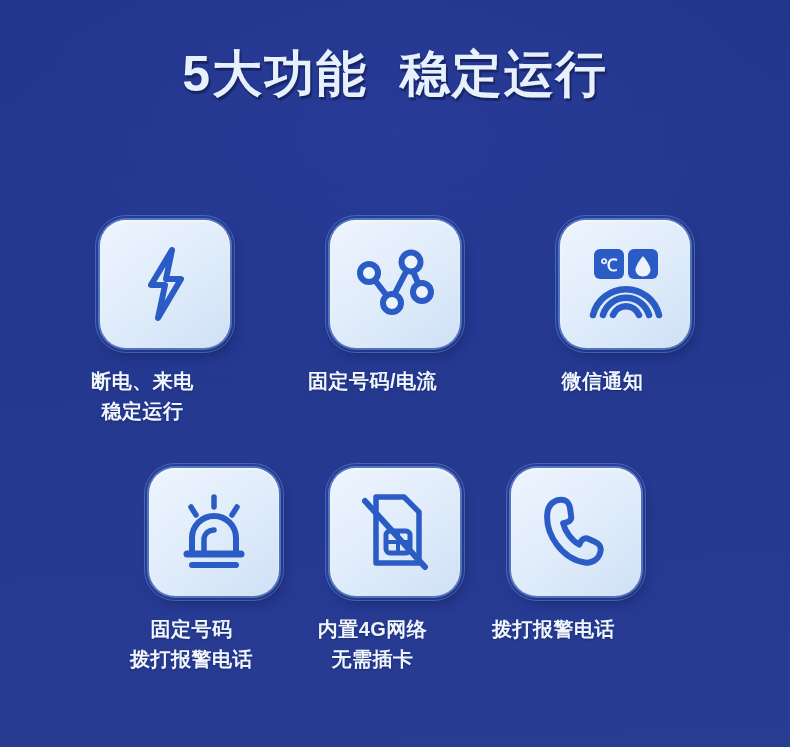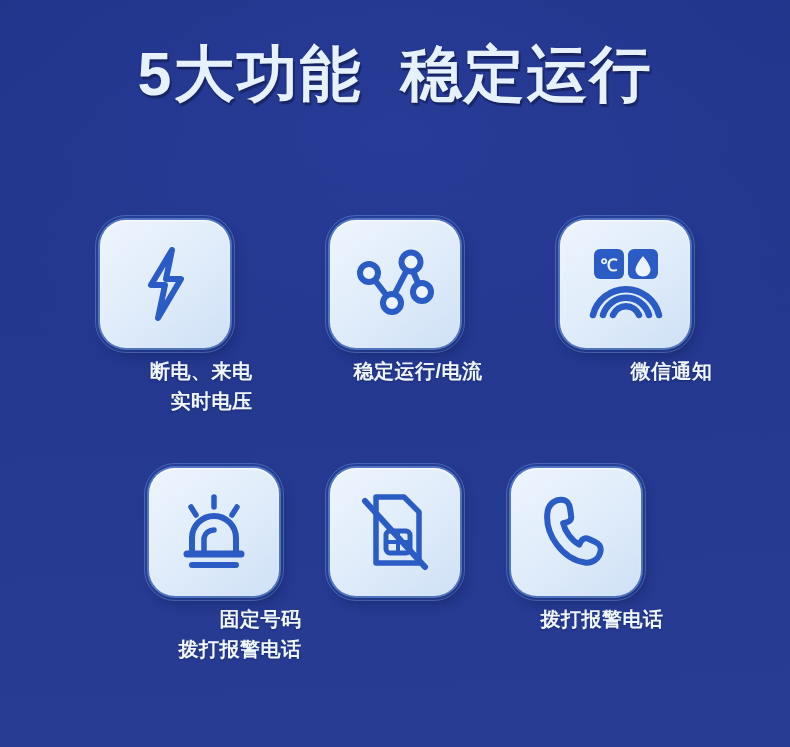--- a/index.html
+++ b/index.html
@@ -27,21 +27,21 @@
   
   #title-block {
     position: absolute;
     left: 0;
     top: 44px;
     width: 790px;
     text-align: center;
   }
   #title-text {
     display: inline-block;
-    font-size: 61px;
+    font-size: 50px;
     line-height: 60px;
     font-weight: bold;
     letter-spacing: 2px;
     color: #E6F1FD;
     text-shadow: 2px 3px 0 rgba(18,28,82,0.55), 0 1px 2px rgba(12,20,66,0.7);
     white-space: pre;
   }
 
   
   .row {
@@ -93,22 +93,22 @@
     left: 0; top: 0;
     width: 130px;
     height: 128px;
     display: flex;
     align-items: center;
     justify-content: center;
   }
 
   
   .label {
-    margin-top: 8px;
-    text-align: right;
+    margin-top: 18px;
+    text-align: center;
     color: #F0F6FE;
     font-size: 20px;
     line-height: 30px;
     font-weight: bold;
     letter-spacing: 0.5px;
     text-shadow: 0 1px 2px rgba(12,22,72,0.45);
     white-space: nowrap;
   }
   .label .line2 { display: block; }
 
@@ -132,42 +132,42 @@
     <div class="feature">
       <div class="card">
         <div class="card-inner">
           <svg class="icon-svg" width="64" height="78" viewBox="0 0 64 78">
             <path d="M39 5 L18 40 L32 40 L25 73 L48 34 L33 34 Z" fill="none" stroke="#2B5BC4" stroke-width="6" stroke-linejoin="round" stroke-linecap="round"></path>
           </svg>
         </div>
       </div>
       <div class="label">
         <span>断电、来电</span>
-        <span class="line2">实时电压</span>
+        <span class="line2">稳定运行</span>
       </div>
     </div>
 
     <div class="feature">
       <div class="card">
         <div class="card-inner">
           <svg class="icon-svg" width="78" height="72" viewBox="0 0 78 72">
             <g stroke="#2B5BC4" stroke-width="6" fill="none" stroke-linecap="round">
               <line x1="14" y1="26" x2="35" y2="53"></line>
               <line x1="35" y1="53" x2="54" y2="16"></line>
               <line x1="54" y1="16" x2="65" y2="42"></line>
             </g>
             <circle cx="13" cy="25" r="9" fill="#EDF4FE" stroke="#2B5BC4" stroke-width="6"></circle>
             <circle cx="36" cy="55" r="9" fill="#EDF4FE" stroke="#2B5BC4" stroke-width="6"></circle>
             <circle cx="55" cy="14" r="9.5" fill="#EDF4FE" stroke="#2B5BC4" stroke-width="6"></circle>
             <circle cx="66" cy="44" r="9" fill="#EDF4FE" stroke="#2B5BC4" stroke-width="6"></circle>
           </svg>
         </div>
       </div>
       <div class="label">
-        <span>稳定运行/电流</span>
+        <span>固定号码/电流</span>
       </div>
     </div>
 
     <div class="feature">
       <div class="card">
         <div class="card-inner">
           <svg class="icon-svg" width="86" height="74" viewBox="0 0 86 74">
 
             <rect x="12" y="2" width="30" height="30" rx="6" fill="#2B5BC4"></rect>
             <text x="27" y="24" font-family="'Liberation Sans', sans-serif" font-size="17" font-weight="bold" fill="#EAF3FE" text-anchor="middle">℃</text>
@@ -221,20 +221,24 @@
           <svg class="icon-svg" width="76" height="82" viewBox="0 0 76 82">
             <path d="M19 6 L47 6 L62 21 L62 72 L19 72 Z" fill="none" stroke="#2B5BC4" stroke-width="5.5" stroke-linejoin="round"></path>
             <rect x="29" y="40" width="24" height="22" rx="4" fill="none" stroke="#2B5BC4" stroke-width="5"></rect>
             <g stroke="#2B5BC4" stroke-width="4">
               <line x1="29" y1="51" x2="53" y2="51"></line>
               <line x1="41" y1="40" x2="41" y2="62"></line>
             </g>
             <line x1="8" y1="10" x2="68" y2="76" stroke="#2B5BC4" stroke-width="6" stroke-linecap="round"></line>
           </svg>
         </div>
+      </div>
+      <div class="label">
+        <span>内置4G网络</span>
+        <span class="line2">无需插卡</span>
       </div>
     </div>
 
     <div class="feature">
       <div class="card">
         <div class="card-inner">
           <svg class="icon-svg" width="78" height="78" viewBox="0 0 78 78">
             <g transform="rotate(8 39 39)">
               <path d="M22 9
                        C14 9 8 15 8 23

